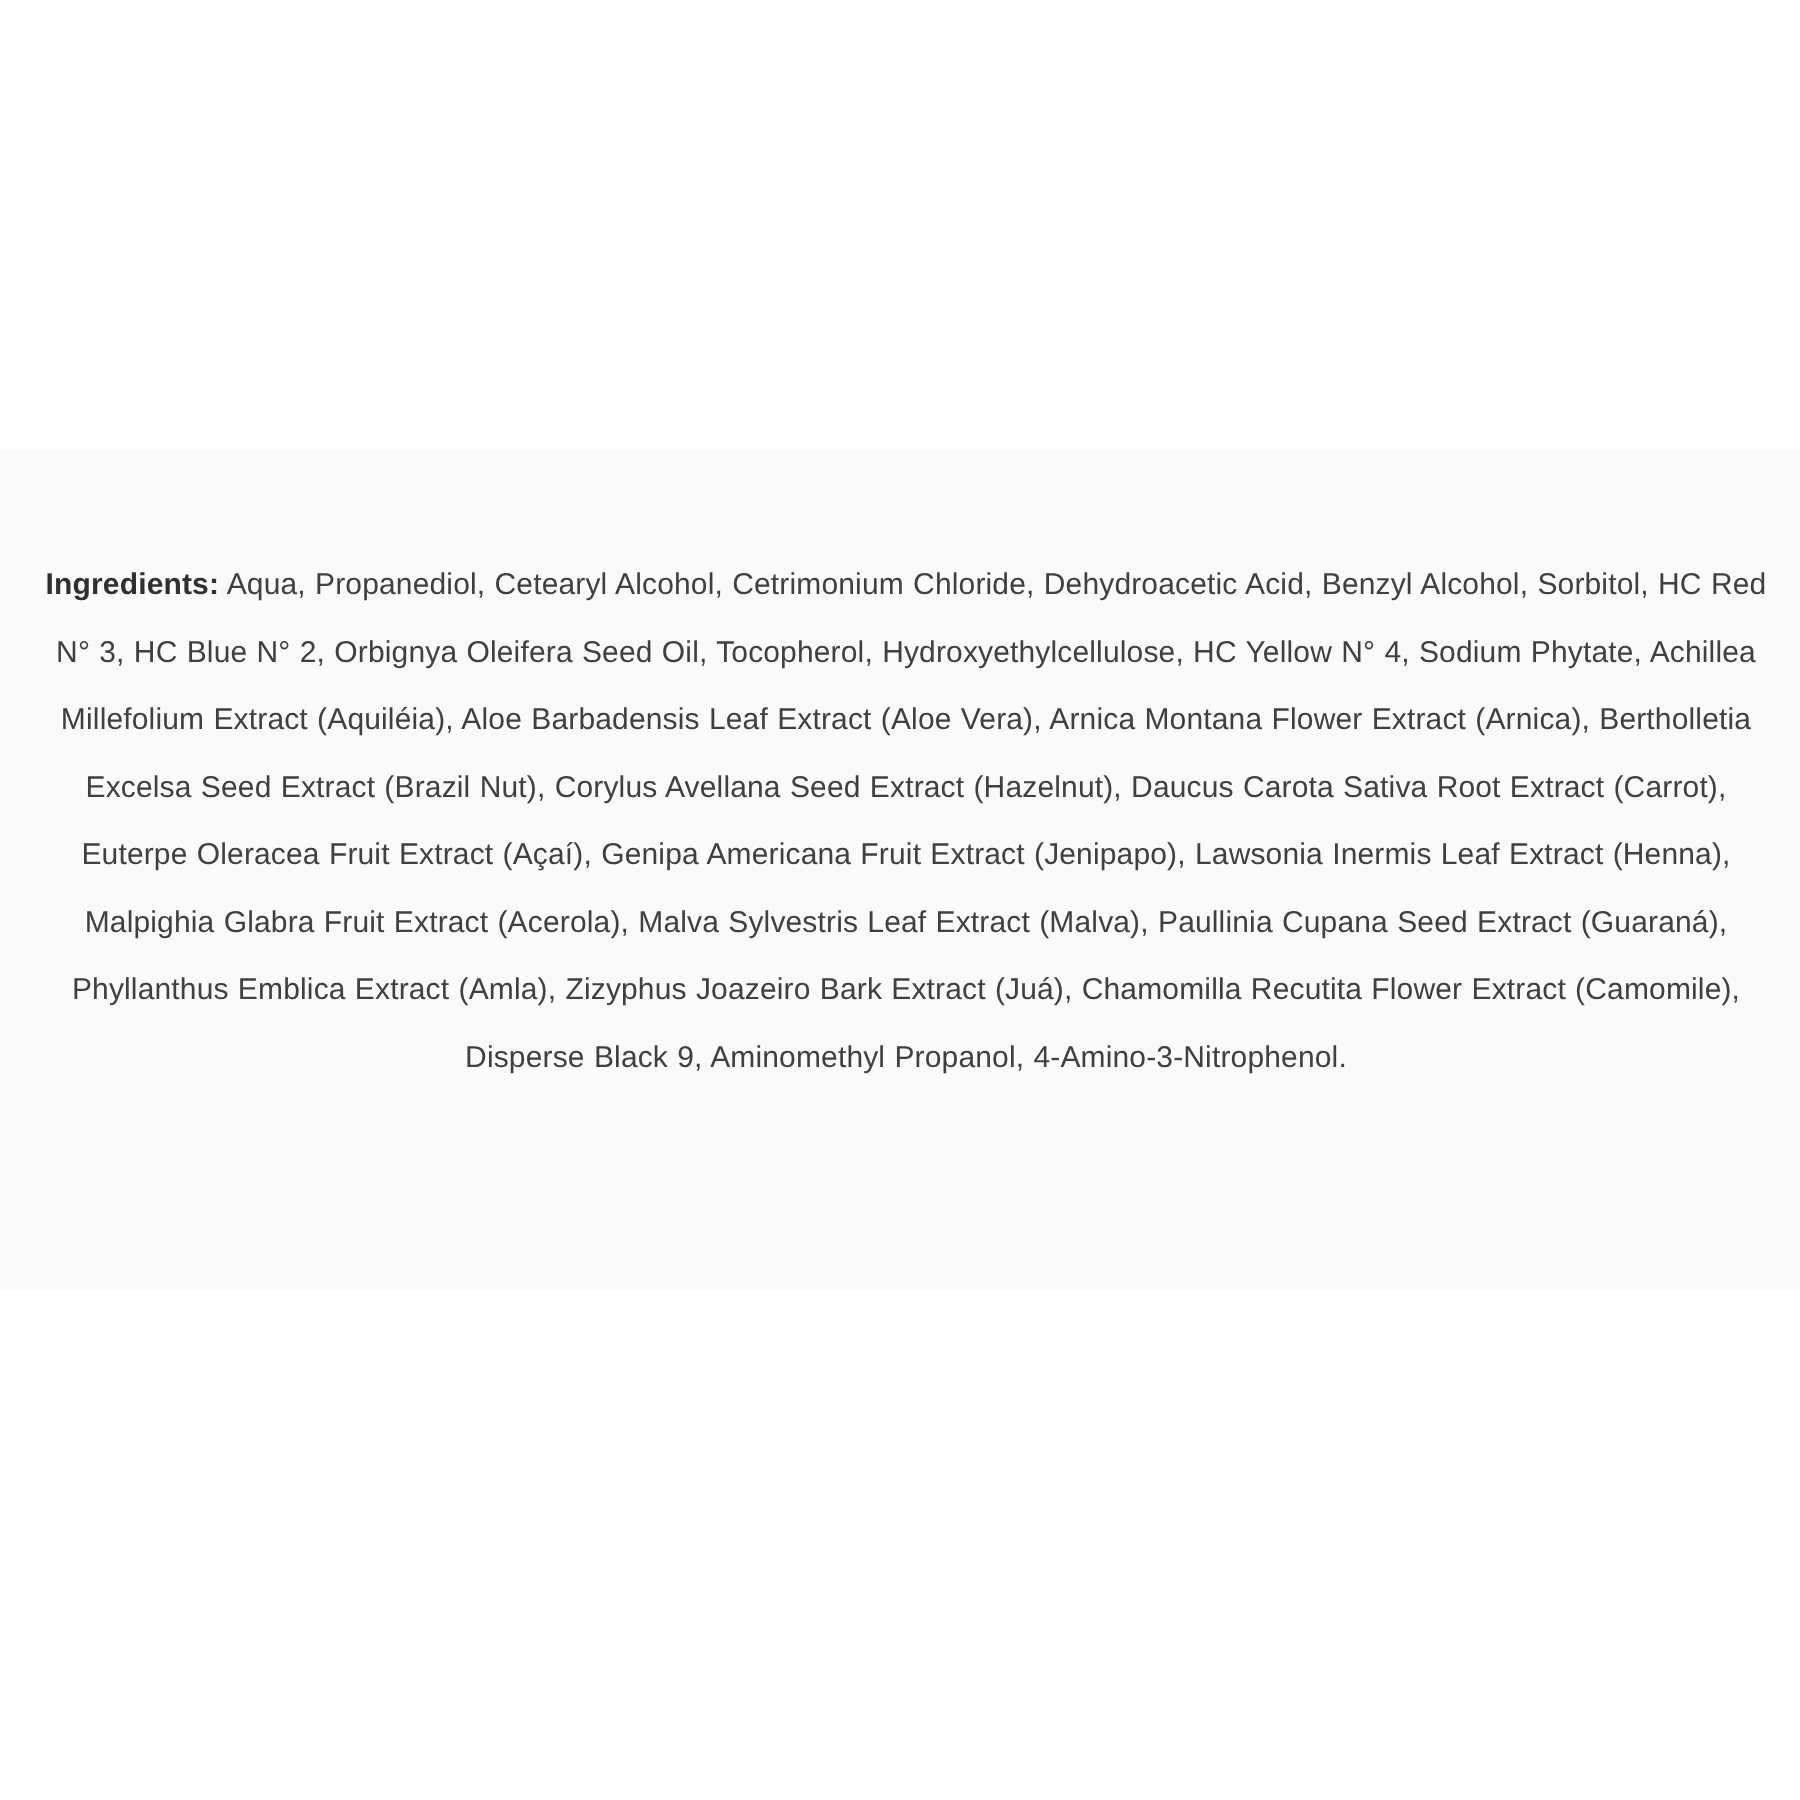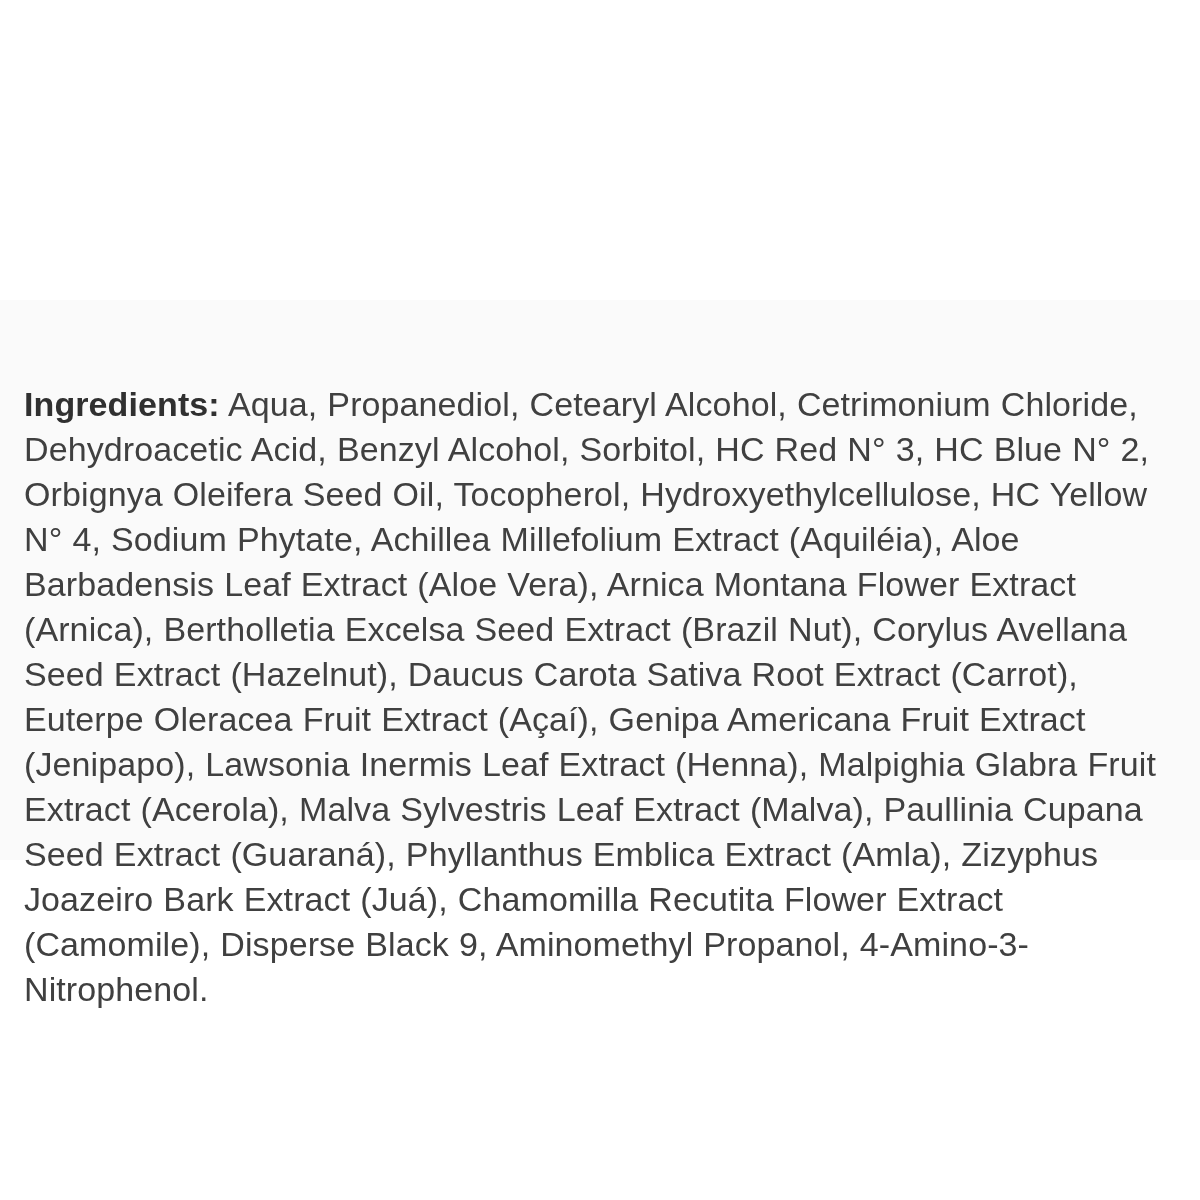--- a/index.html
+++ b/index.html
@@ -27,25 +27,25 @@
     top: 300px;
     width: 1200px;
     height: 560px;
     background: #fafafa;
   }
   #ingredients-block {
     position: absolute;
     left: 24px;
     top: 348px;
     width: 1160px;
-    font-size: 34px;
+    font-size: 20px;
     line-height: 45px;
     letter-spacing: 0.1px;
     color: #404040;
-    text-align: left;
+    text-align: center;
     word-spacing: 0.5px;
   }
   #ingredients-block .label {
     font-weight: bold;
     color: #303030;
   }
   #ingredients-block .body-text {
     font-weight: normal;
   }
 </style>

